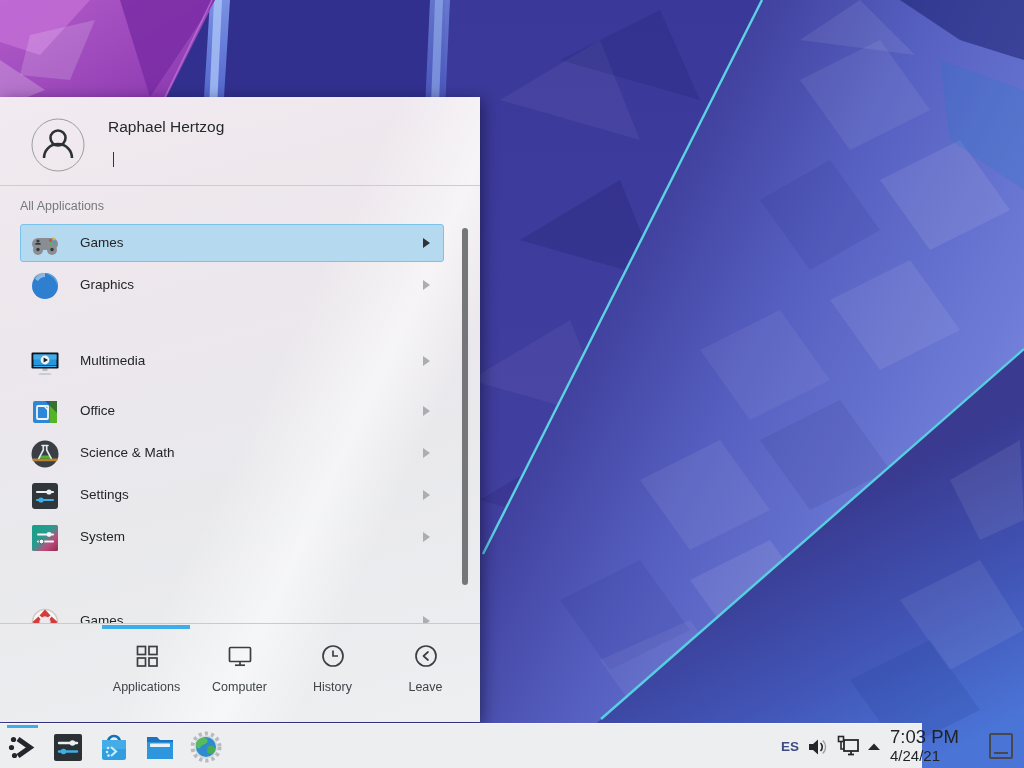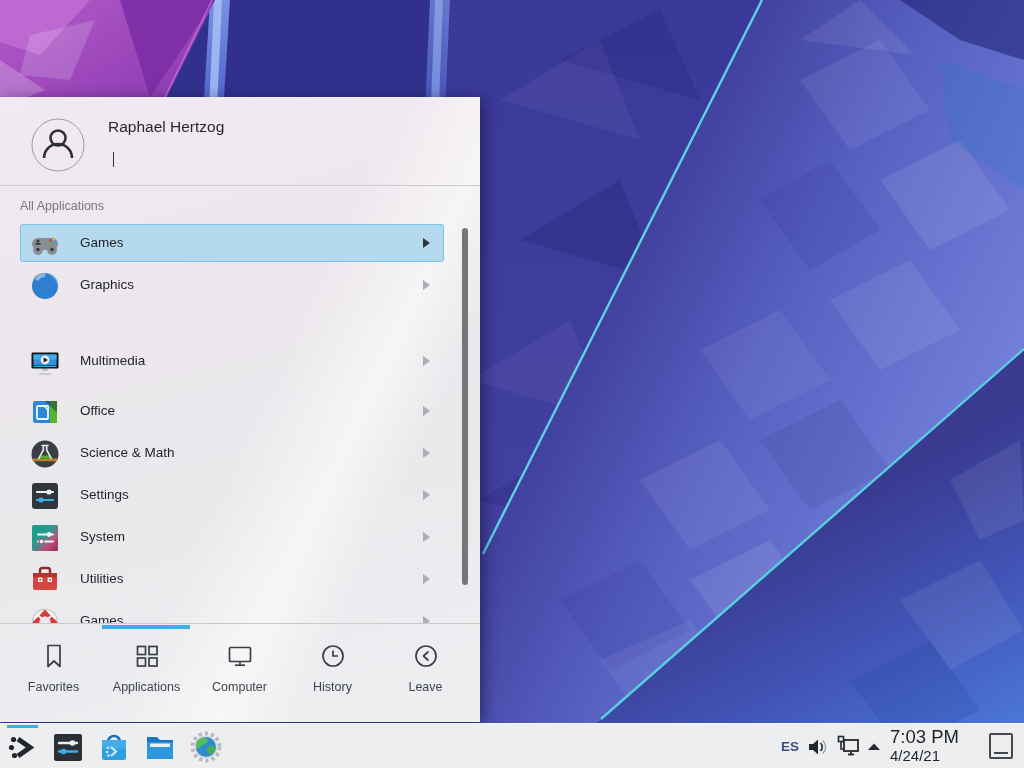--- a/index.html
+++ b/index.html
@@ -35,21 +35,21 @@
   .scrollbar{position:absolute;left:462px;top:131px;width:6px;height:357px;background:#747678;border-radius:3px;}
 
   .ftr-sep{position:absolute;left:0;top:526px;width:480px;height:1px;background:#c9cacc;}
   .tab-indicator{position:absolute;left:102px;top:528px;width:88px;height:4px;background:#3daee9;}
   .tabbar{position:absolute;left:0;top:531px;width:480px;height:94px;}
   .tab{position:absolute;top:0;width:93px;height:94px;text-align:center;}
   .tab .t-icon{margin-top:14px;display:inline-block;}
   .tab .t-label{display:block;margin-top:6px;font-size:12.5px;color:#3f4449;}
 
   
-  .taskbar{position:absolute;left:0;top:723px;width:1024px;height:45px;background:#edeef0;
+  .taskbar{position:absolute;left:0;top:723px;width:922px;height:45px;background:#edeef0;
     border-top:1px solid #f6f7f8;box-sizing:border-box;}
   .task-btn{position:absolute;top:4px;width:38px;height:38px;display:flex;align-items:center;justify-content:center;}
   .task-indicator{position:absolute;left:7px;top:1px;width:31px;height:3px;background:#3daee9;}
   .tray-item{position:absolute;display:flex;align-items:center;justify-content:center;}
   .kbd-layout{left:775px;top:0;width:30px;height:45px;font-size:13.5px;font-weight:bold;color:#3e4a84;}
   .clock{position:absolute;left:890px;top:2px;width:80px;text-align:left;color:#1f2326;}
   .clock .time{font-size:18.5px;line-height:21px;}
   .clock .date{font-size:15px;line-height:17px;}
   .show-desktop{position:absolute;left:989px;top:9px;width:24px;height:26px;border:2px solid #45494e;
     border-radius:2px;box-sizing:border-box;}
@@ -257,35 +257,20 @@
             <line x1="9" y1="12.5" x2="24" y2="12.5" stroke="#f4f6f7" stroke-width="2" stroke-linecap="round"></line>
             <circle cx="20" cy="12.5" r="2.4" fill="#f4f6f7"></circle>
             <line x1="9" y1="19.5" x2="24" y2="19.5" stroke="#f4f6f7" stroke-width="2" stroke-linecap="round"></line>
             <circle cx="12.5" cy="19.5" r="2.4" fill="#f4f6f7" stroke="#a63c62" stroke-width="1"></circle>
           </svg>
         </span>
         <span class="cat-label">System</span>
         <span class="cat-arrow"></span>
       </div>
 
-      <div class="cat-row" style="top:338px">
-        <span class="cat-icon">
-          <svg width="32" height="32" viewBox="0 0 32 32">
-            <rect x="11" y="4" width="10" height="7" rx="2.5" fill="none" stroke="#8e2c2c" stroke-width="2.4"></rect>
-            <rect x="4" y="9" width="24" height="17" rx="2" fill="#d64541"></rect>
-            <rect x="4" y="9" width="24" height="4.5" fill="#b23531"></rect>
-            <rect x="9" y="13.5" width="4.4" height="4.4" fill="#f4f5f6"></rect>
-            <rect x="18.6" y="13.5" width="4.4" height="4.4" fill="#f4f5f6"></rect>
-            <rect x="10.4" y="14.9" width="1.6" height="1.6" fill="#b23531"></rect>
-            <rect x="20" y="14.9" width="1.6" height="1.6" fill="#b23531"></rect>
-          </svg>
-        </span>
-        <span class="cat-label">Utilities</span>
-        <span class="cat-arrow"></span>
-      </div>
 
       <div class="cat-row" style="top:380px">
         <span class="cat-icon">
           <svg width="32" height="32" viewBox="0 0 32 32">
             <circle cx="16" cy="16" r="12.5" fill="#f5f6f7" stroke="#cfcbc6" stroke-width="1.5"></circle>
             <polygon points="16,3.5 21.5,9.5 16,13.5 10.5,9.5" fill="#d63a3a"></polygon>
             <polygon points="16,28.5 21.5,22.5 16,18.5 10.5,22.5" fill="#d63a3a"></polygon>
             <polygon points="3.5,16 9.5,10.5 13.5,16 9.5,21.5" fill="#d63a3a"></polygon>
             <polygon points="28.5,16 22.5,10.5 18.5,16 22.5,21.5" fill="#d63a3a"></polygon>
             <circle cx="16" cy="16" r="5.2" fill="#ece9ed" stroke="#d8d4d8" stroke-width="1"></circle>
@@ -294,28 +279,20 @@
         <span class="cat-label">Games</span>
         <span class="cat-arrow"></span>
       </div>
     </div>
 
     <div class="scrollbar"></div>
     <div class="ftr-sep"></div>
     <div class="tab-indicator"></div>
 
     <div class="tabbar">
-      <div class="tab" style="left:7px">
-        <span class="t-icon">
-          <svg width="28" height="28" viewBox="0 0 28 28">
-            <path d="M8 3.5 h12 v21 l-6 -5.5 l-6 5.5 z" fill="none" stroke="#3b3f44" stroke-width="1.7" stroke-linejoin="round"></path>
-          </svg>
-        </span>
-        <span class="t-label">Favorites</span>
-      </div>
       <div class="tab" style="left:100px">
         <span class="t-icon">
           <svg width="28" height="28" viewBox="0 0 28 28">
             <rect x="4.5" y="4.5" width="8" height="8" fill="none" stroke="#3b3f44" stroke-width="1.7"></rect>
             <rect x="16" y="4.5" width="8" height="8" fill="none" stroke="#3b3f44" stroke-width="1.7"></rect>
             <rect x="4.5" y="16" width="8" height="8" fill="none" stroke="#3b3f44" stroke-width="1.7"></rect>
             <rect x="16" y="16" width="8" height="8" fill="none" stroke="#3b3f44" stroke-width="1.7"></rect>
           </svg>
         </span>
         <span class="t-label">Applications</span>

